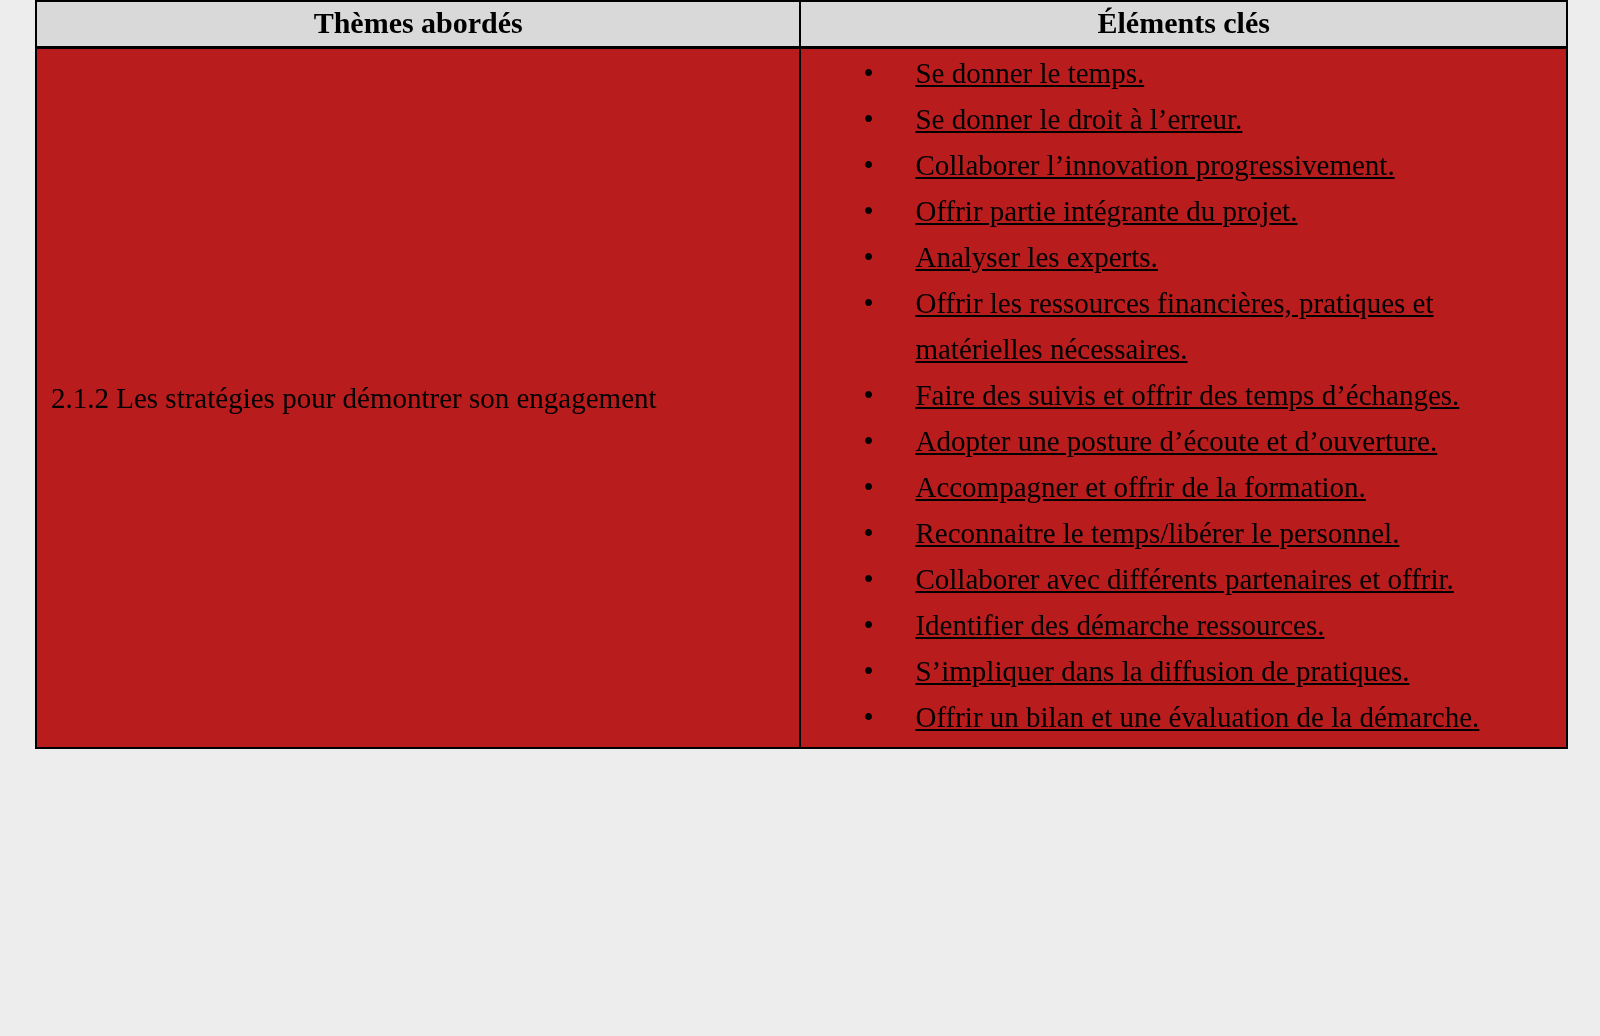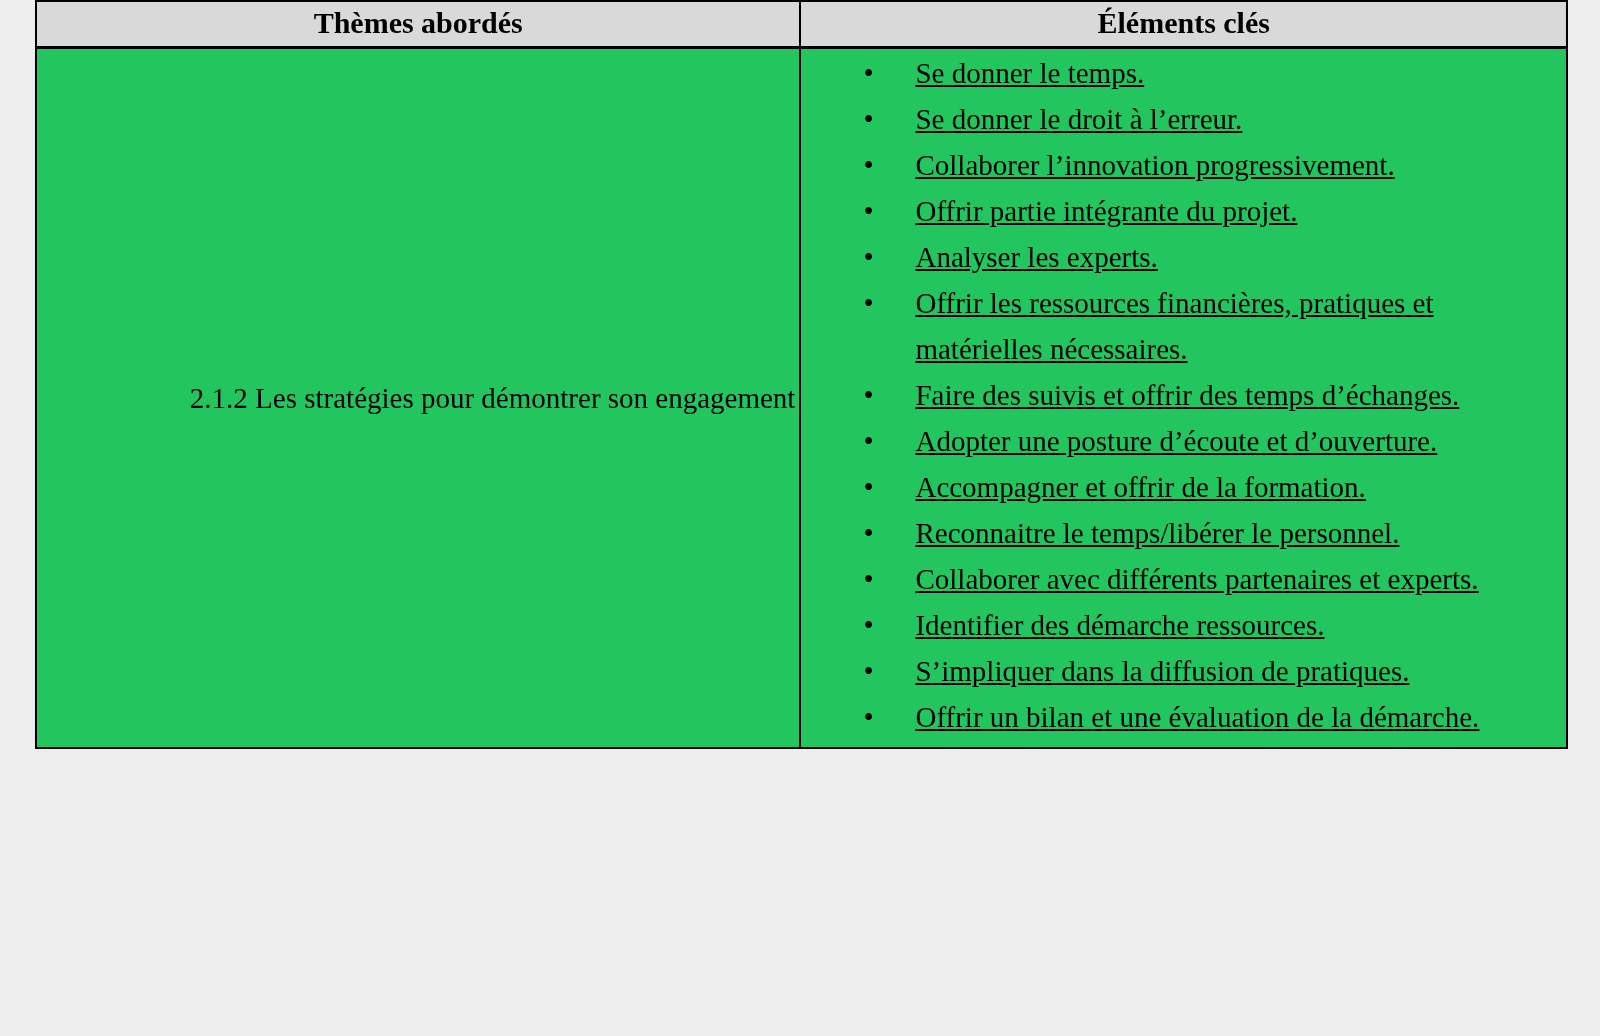--- a/index.html
+++ b/index.html
@@ -26,21 +26,21 @@
     line-height: 38px;
     padding-top: 27px;
     margin: 0 0 24px 0;
     width: 1568px;
   }
   table.doc-table {
     border-collapse: collapse;
     table-layout: fixed;
     margin-left: 35px;
     width: 1533px;
-    background: #22c55e;
+    background: #b91c1c;
     padding-left: 40px;
   }
   table.doc-table th,
   table.doc-table td {
     border: 2px solid #000;
   }
   table.doc-table th {
     background: #d9d9d9;
     font-weight: bold;
     font-size: 30px;
@@ -49,21 +49,20 @@
     height: 40px;
     padding: 1px 0 3px 0;
     border-bottom: 3px solid #000;
   }
   th.col-themes { width: 49.8%; }
   td.theme-cell {
     vertical-align: middle;
     font-size: 29px;
     line-height: 40px;
     padding: 0 4px 0 14px;
-    text-align: right;
   }
   td.elements-cell {
     vertical-align: top;
     font-size: 29px;
     padding: 1px 52px 7px 0;
   }
   ul.elements-list {
     list-style: none;
     margin: 0;
     padding: 0;
@@ -139,21 +138,21 @@
             <li>
               <span class="bullet">•</span>
               <span class="li-text">Accompagner et offrir de la formation.</span>
             </li>
             <li>
               <span class="bullet">•</span>
               <span class="li-text">Reconnaitre le temps/libérer le personnel.</span>
             </li>
             <li>
               <span class="bullet">•</span>
-              <span class="li-text">Collaborer avec différents partenaires et experts.</span>
+              <span class="li-text">Collaborer avec différents partenaires et offrir.</span>
             </li>
             <li>
               <span class="bullet">•</span>
               <span class="li-text">Identifier des démarche ressources.</span>
             </li>
             <li>
               <span class="bullet">•</span>
               <span class="li-text">S’impliquer dans la diffusion de pratiques.</span>
             </li>
             <li>

